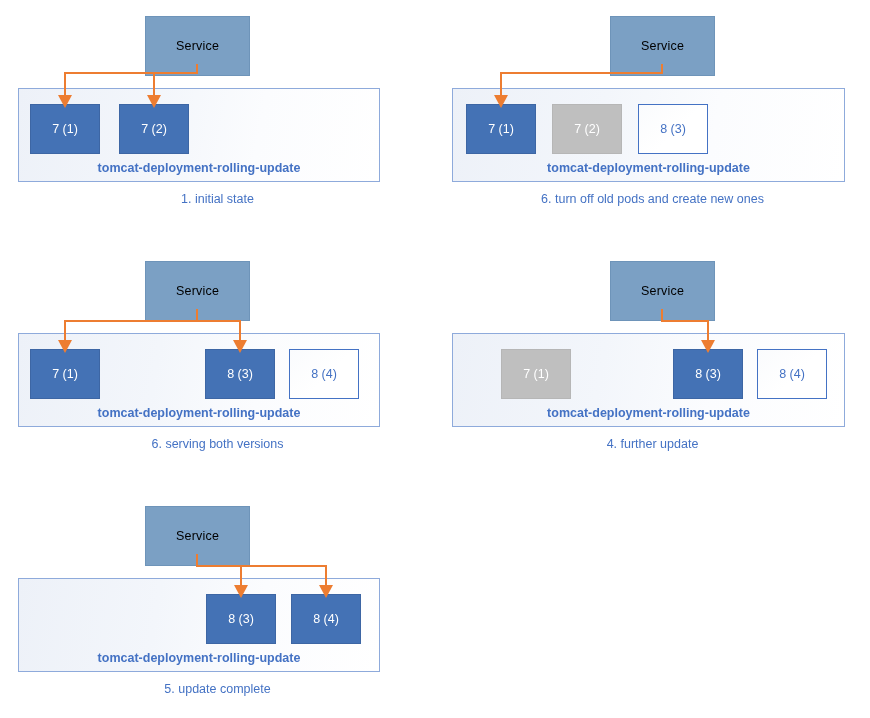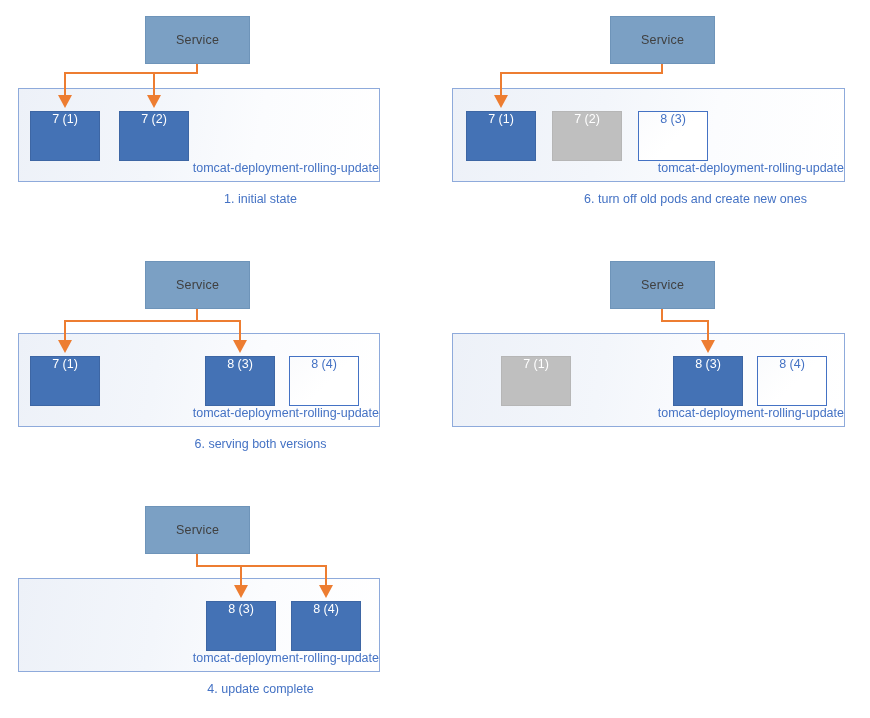--- a/index.html
+++ b/index.html
@@ -33,59 +33,60 @@
     left: 0;
     top: 0;
     width: 435px;
     height: 190px;
   }
 
   
   .service-box {
     position: absolute;
     width: 105px;
-    height: 48px;
+    height: 60px;
     background: #7BA0C4;
     border: 1px solid #6E94B9;
     box-sizing: border-box;
     display: flex;
     align-items: center;
     justify-content: center;
-    color: #404040;
+    color: #000000;
     font-size: 12.5px;
     letter-spacing: 0.2px;
   }
 
   
   .deployment {
     position: absolute;
     box-sizing: border-box;
     border: 1px solid #8EAADB;
     background: linear-gradient(100deg, #EDF1F8 0%, #F3F6FB 38%, #FBFCFE 66%, #FFFFFF 100%);
   }
   .deployment-label {
     position: absolute;
     left: 0;
     right: 0;
     bottom: 6px;
-    text-align: right;
+    text-align: center;
     color: #4472C4;
     font-size: 12.5px;
+    font-weight: bold;
   }
 
   
   .pod {
     position: absolute;
     box-sizing: border-box;
     width: 70px;
     height: 50px;
     display: flex;
+    align-items: center;
     justify-content: center;
     font-size: 12.5px;
-    margin-top: 7px;
   }
   .pod.active {
     background: #4472B5;
     border: 1px solid #3D66A4;
     color: #ffffff;
   }
   .pod.terminating {
     background: #BFBFBF;
     border: 1px solid #B6B6B6;
     color: #ffffff;
@@ -109,21 +110,20 @@
 
   
   .caption {
     position: absolute;
     left: 0;
     width: 435px;
     top: 192px;
     text-align: center;
     color: #4472C4;
     font-size: 12.5px;
-    padding-left: 43px;
   }
 </style>
 </head>
 <body>
 
 <div class="canvas">
 
   <div class="panel" style="left:0px; top:0px;">
     <div class="panel-body">
 
@@ -235,20 +235,21 @@
       <div class="service-box" style="left:175px; top:16px;">
         <span>Service</span>
       </div>
 
       <svg class="connectors" viewBox="0 0 435 190">
         <path d="M227,64 L227,76 L273,76 L273,95" fill="none" stroke="#ED7D31" stroke-width="2"></path>
         <polygon points="266,95 280,95 273,108" fill="#ED7D31"></polygon>
       </svg>
 
     </div>
+    <div class="caption">4. further update</div>
   </div>
 
   <div class="panel" style="left:0px; top:490px;">
     <div class="panel-body">
 
       <div class="deployment" style="left:18px; top:88px; width:362px; height:94px;">
         <div class="deployment-label">tomcat-deployment-rolling-update</div>
       </div>
 
       <div class="pod active" style="left:206px; top:104px;">
@@ -263,16 +264,16 @@
       </div>
 
       <svg class="connectors" viewBox="0 0 435 190">
         <path d="M197,64 L197,76 L241,76 L241,95" fill="none" stroke="#ED7D31" stroke-width="2"></path>
         <polygon points="234,95 248,95 241,108" fill="#ED7D31"></polygon>
         <path d="M197,64 L197,76 L326,76 L326,95" fill="none" stroke="#ED7D31" stroke-width="2"></path>
         <polygon points="319,95 333,95 326,108" fill="#ED7D31"></polygon>
       </svg>
 
     </div>
-    <div class="caption">4. update complete</div>
+    <div class="caption">5. update complete</div>
   </div>
 
 </div>
 
 </body></html>

